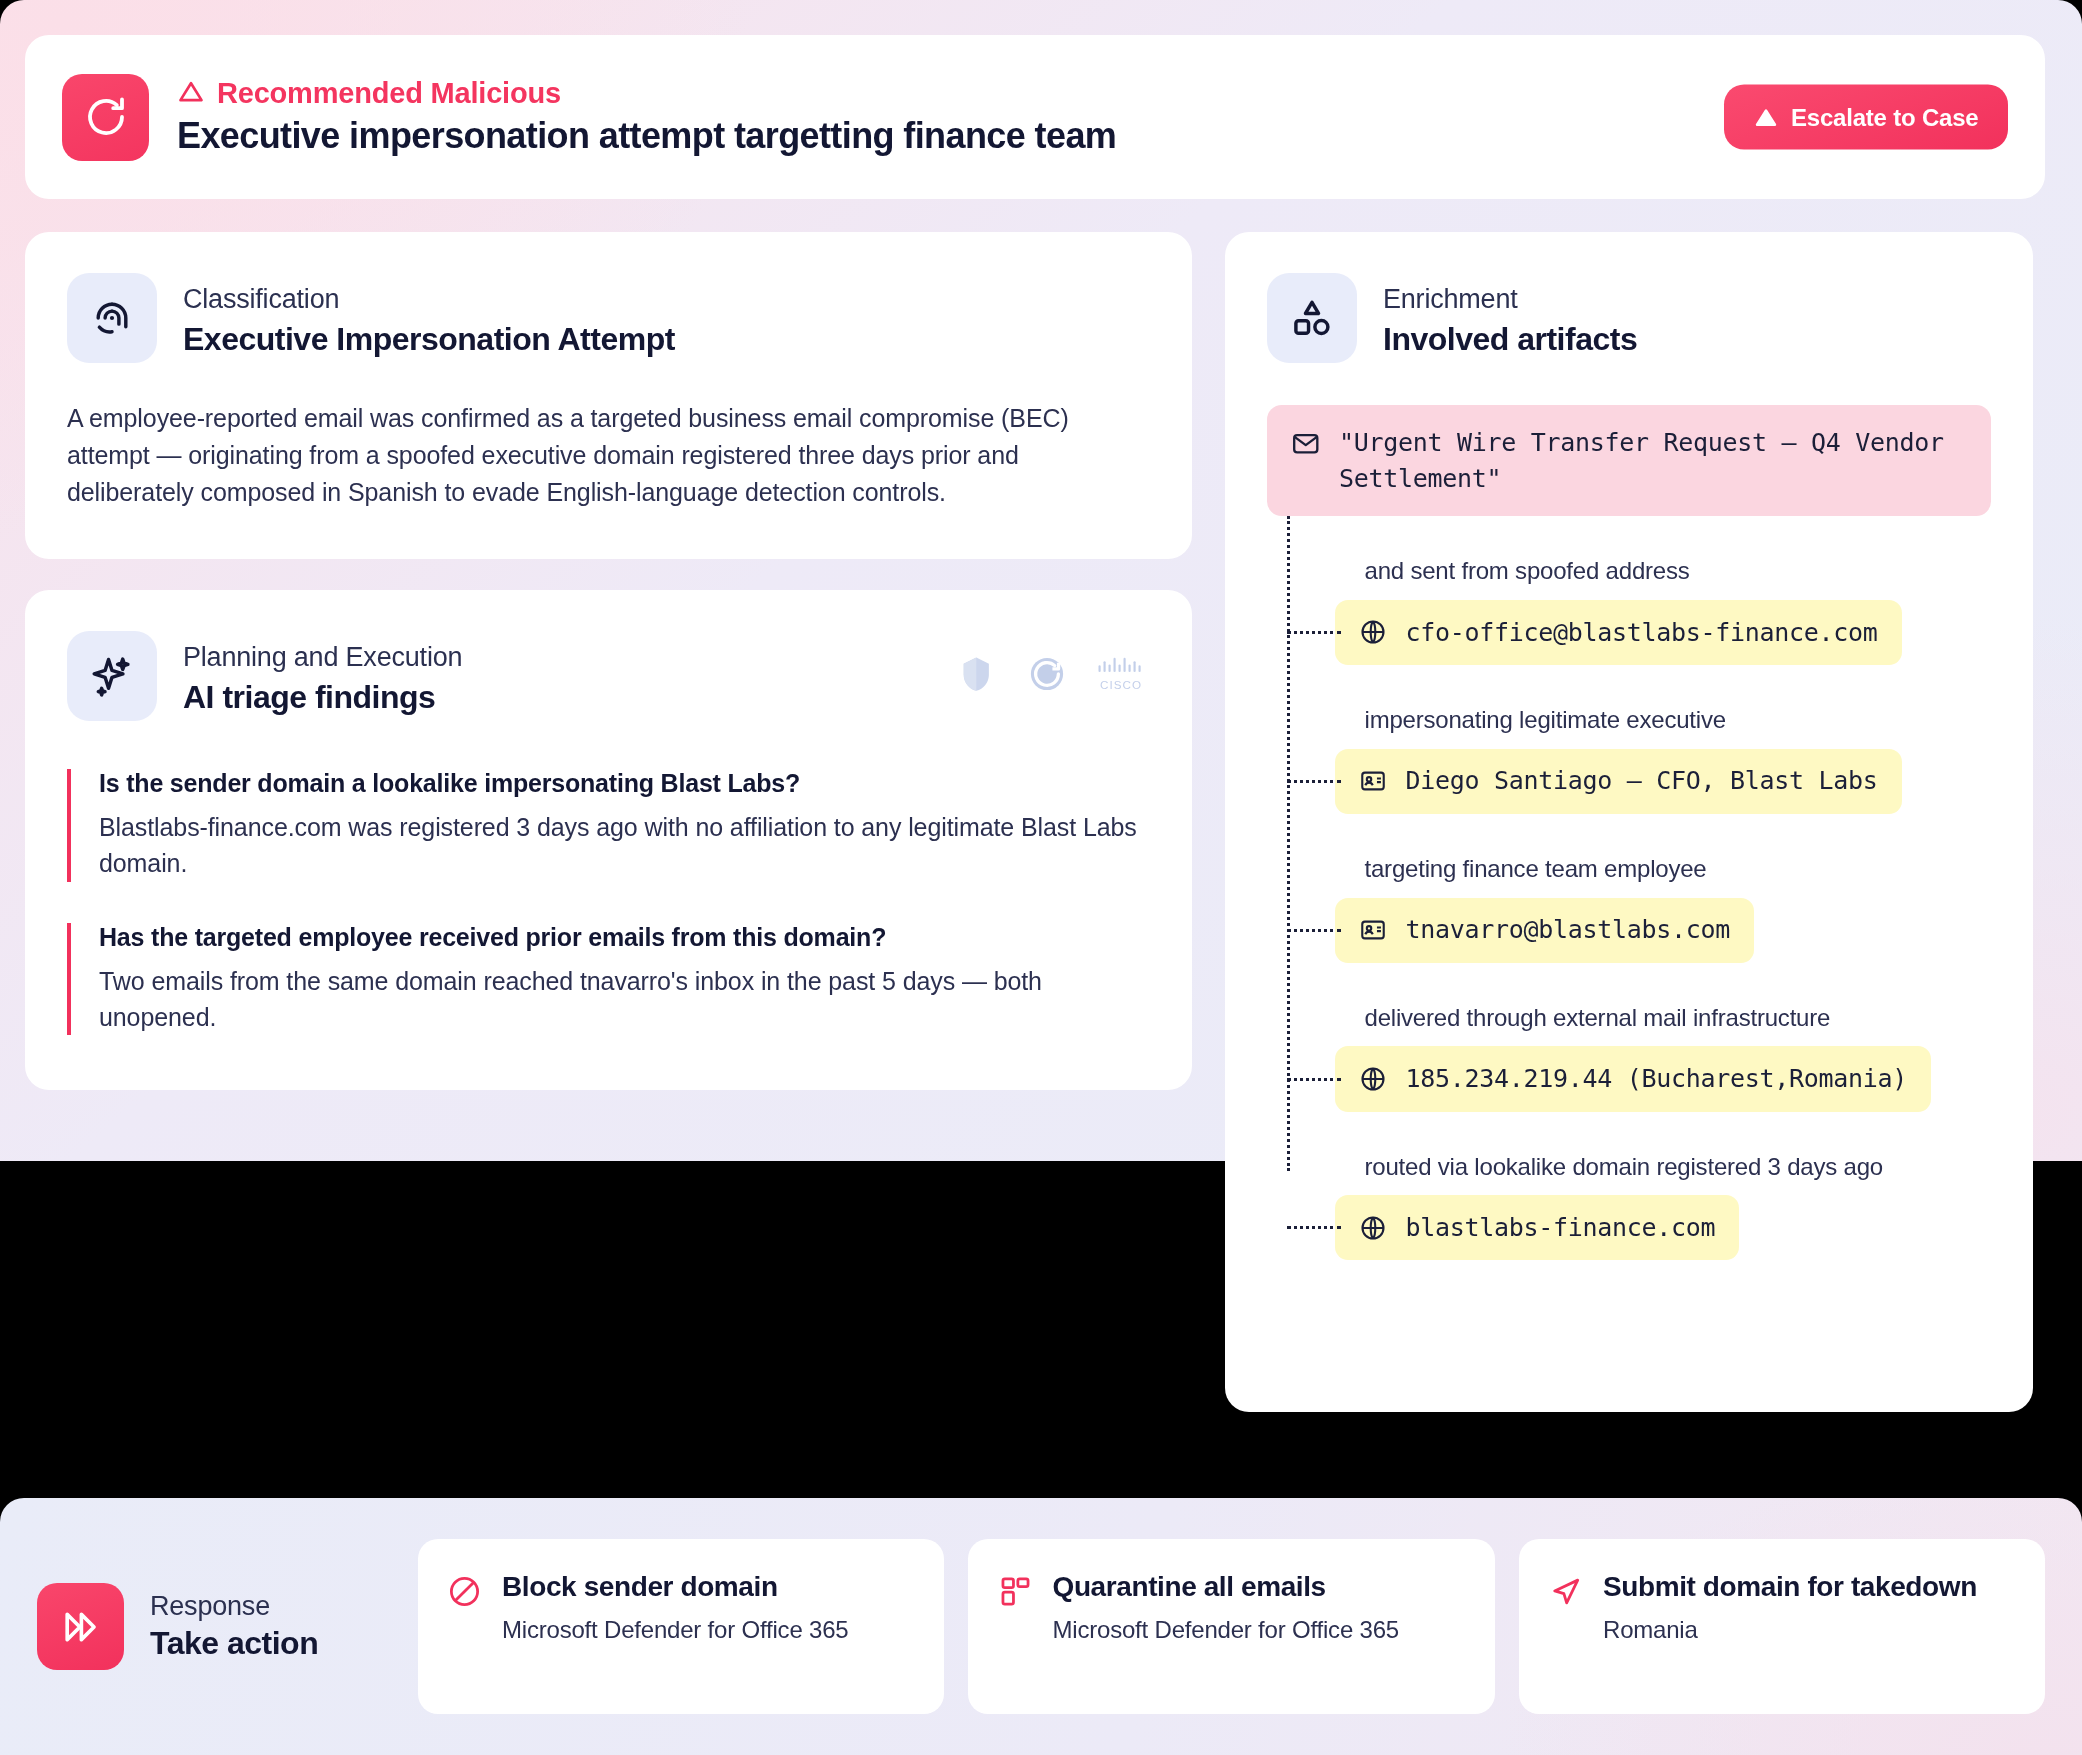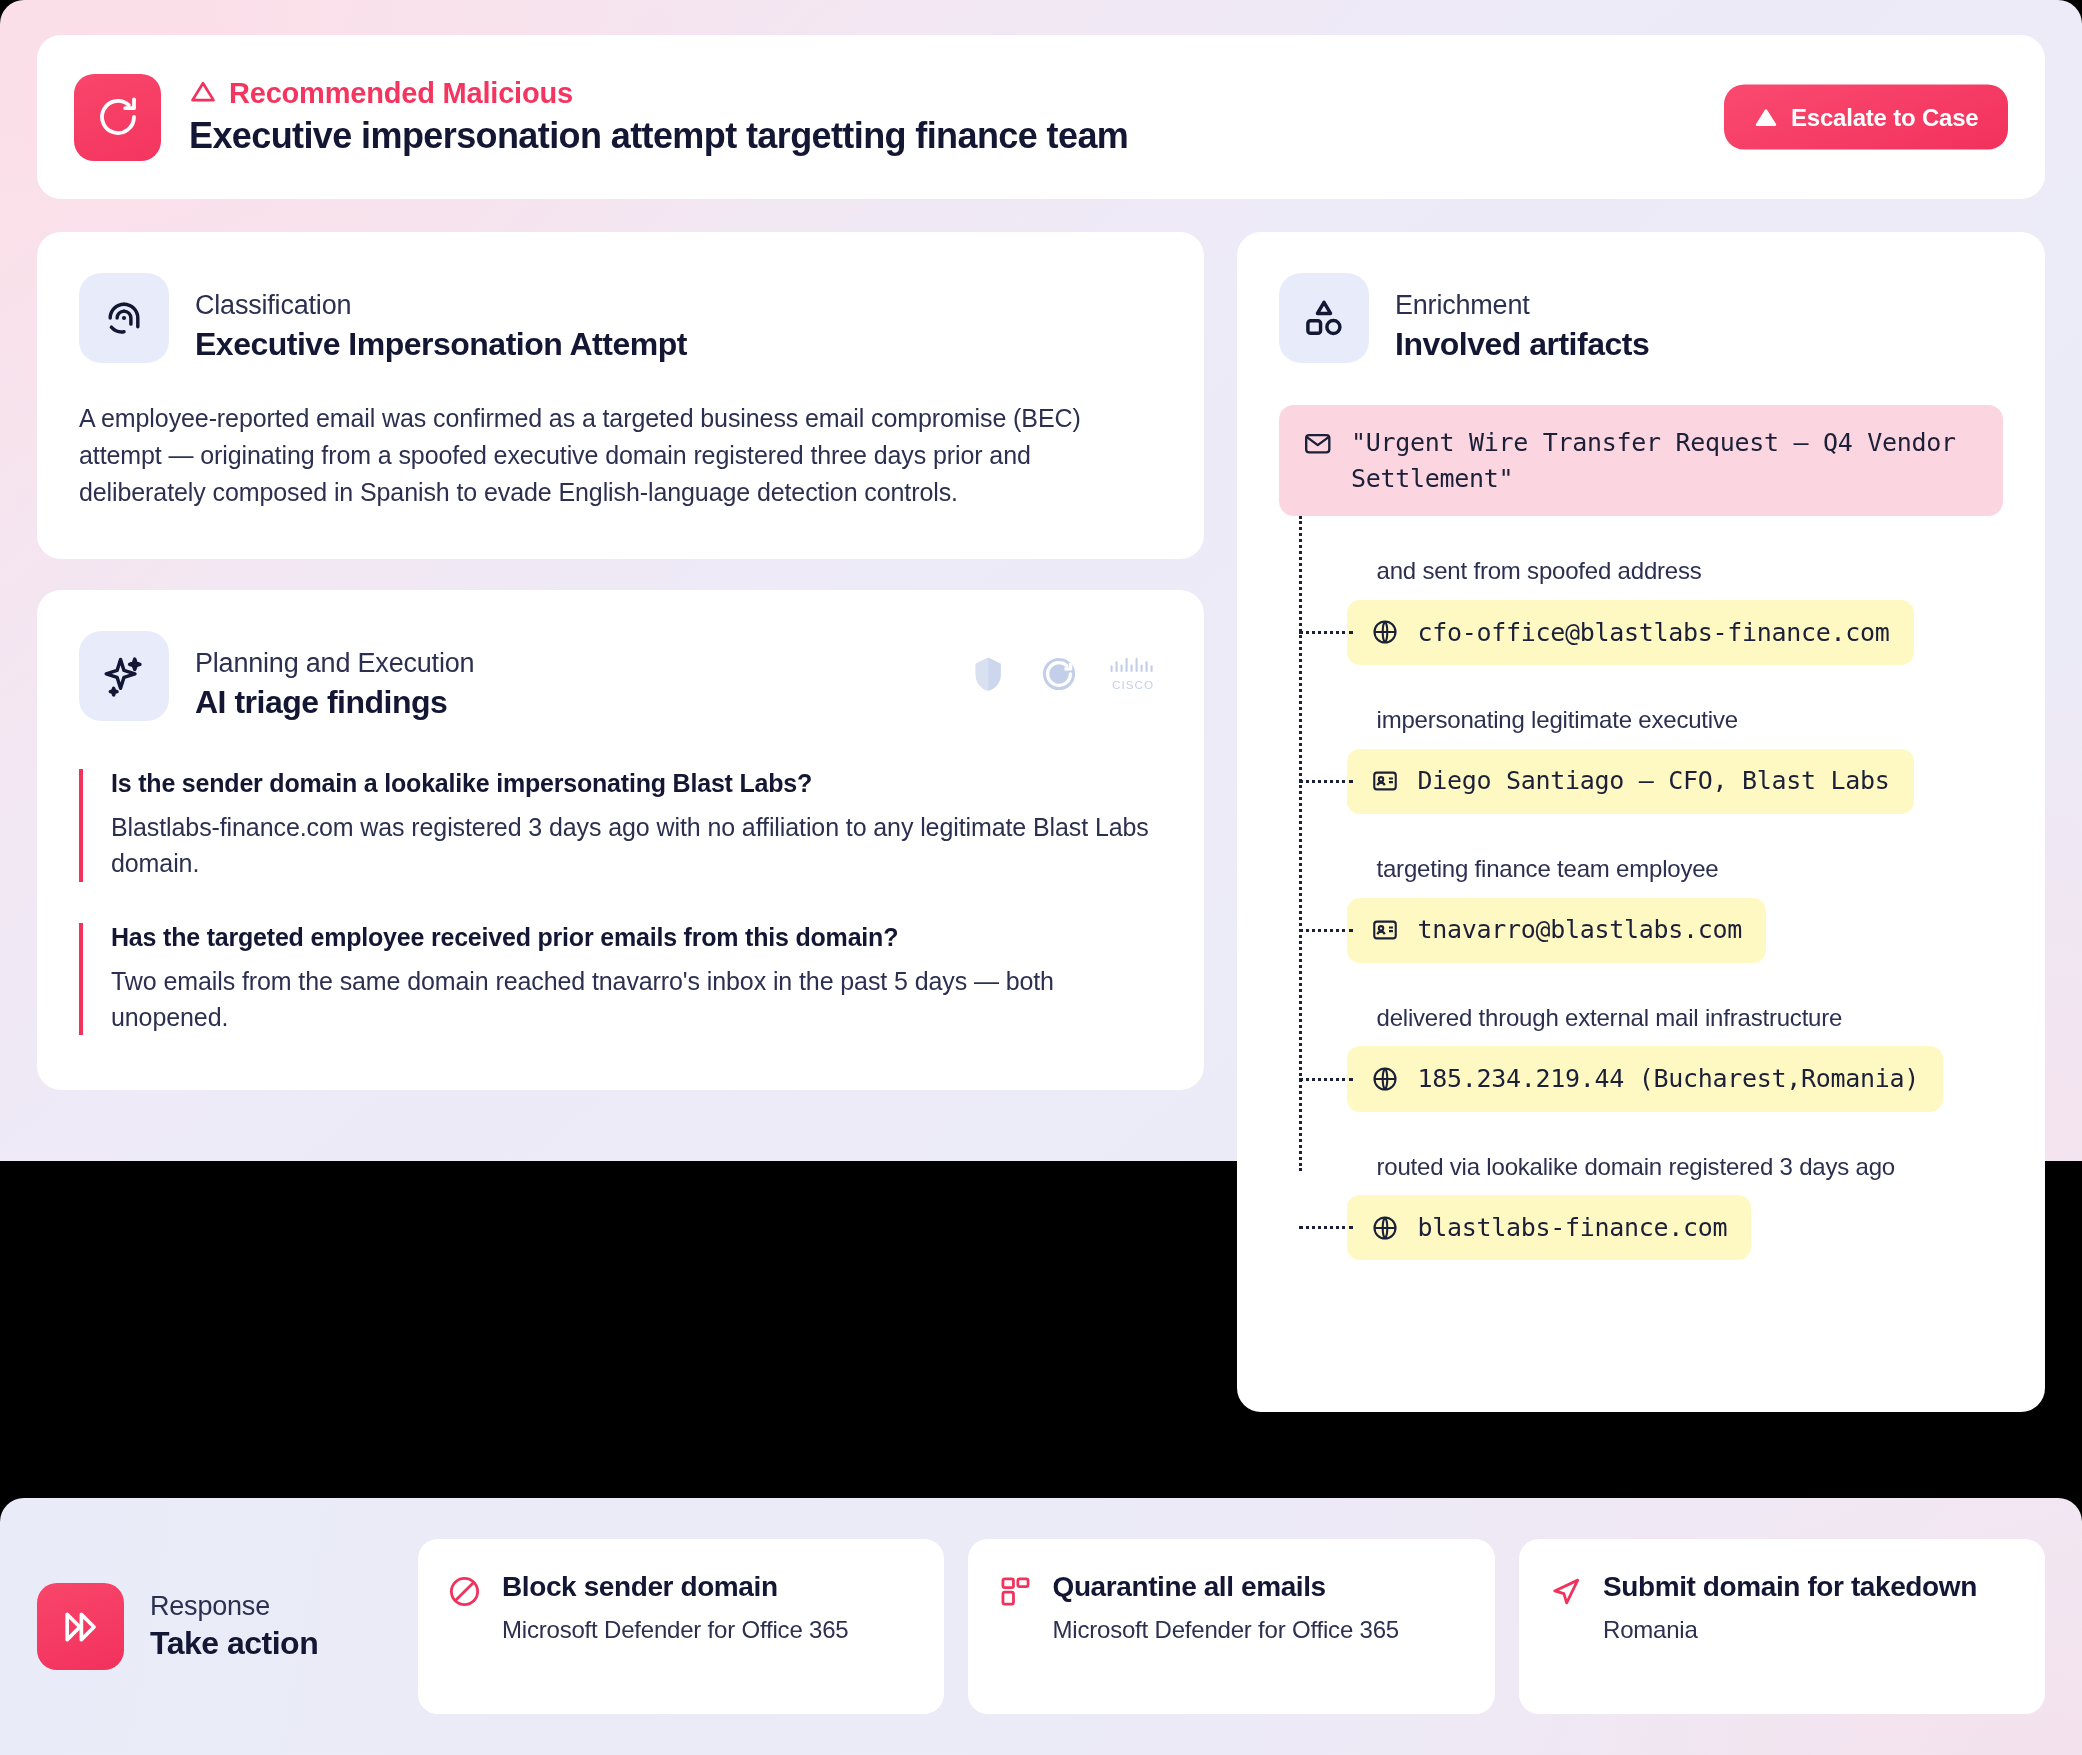--- a/index.html
+++ b/index.html
@@ -23,21 +23,21 @@
   .top-section {
     position: absolute;
     left: 0; top: 0;
     width: 2082px;
     height: 1161px;
     background:
       radial-gradient(1108px 831px at 3% 2%, #fbdfe8 0%, rgba(251,223,232,0) 62%),
       radial-gradient(1015px 831px at 97% 96%, #f4e3ef 0%, rgba(244,227,239,0) 60%),
       linear-gradient(140deg, #fae1ea 0%, #eeeaf7 42%, #e9ecf8 100%);
     border-radius: 24px 24px 0 0;
-    padding: 35px 37px 0 37px;
+    padding: 35px 37px 0 25px;
   }
 
   .card {
     background: #ffffff;
     border-radius: 24px;
   }
 
   
   .header-card {
     position: relative;
@@ -95,21 +95,21 @@
   .columns {
     display: flex;
     gap: 33px;
     margin-top: 33px;
     align-items: flex-start;
   }
   .col-left  { width: 1167px; display: flex; flex-direction: column; gap: 31px; }
   .col-right { width: 808px; }
 
   .sec-head {
-    display: flex; align-items: flex-end; gap: 26px;
+    display: flex; align-items: center; gap: 26px;
   }
   .sec-icon {
     width: 90px; height: 90px;
     border-radius: 22px;
     background: #e8ecfa;
     display: flex; align-items: center; justify-content: center;
     flex: 0 0 auto;
   }
   .sec-titles { display: flex; flex-direction: column; gap: 5.5px; padding-top: 5.5px; }
   .sec-eyebrow {

